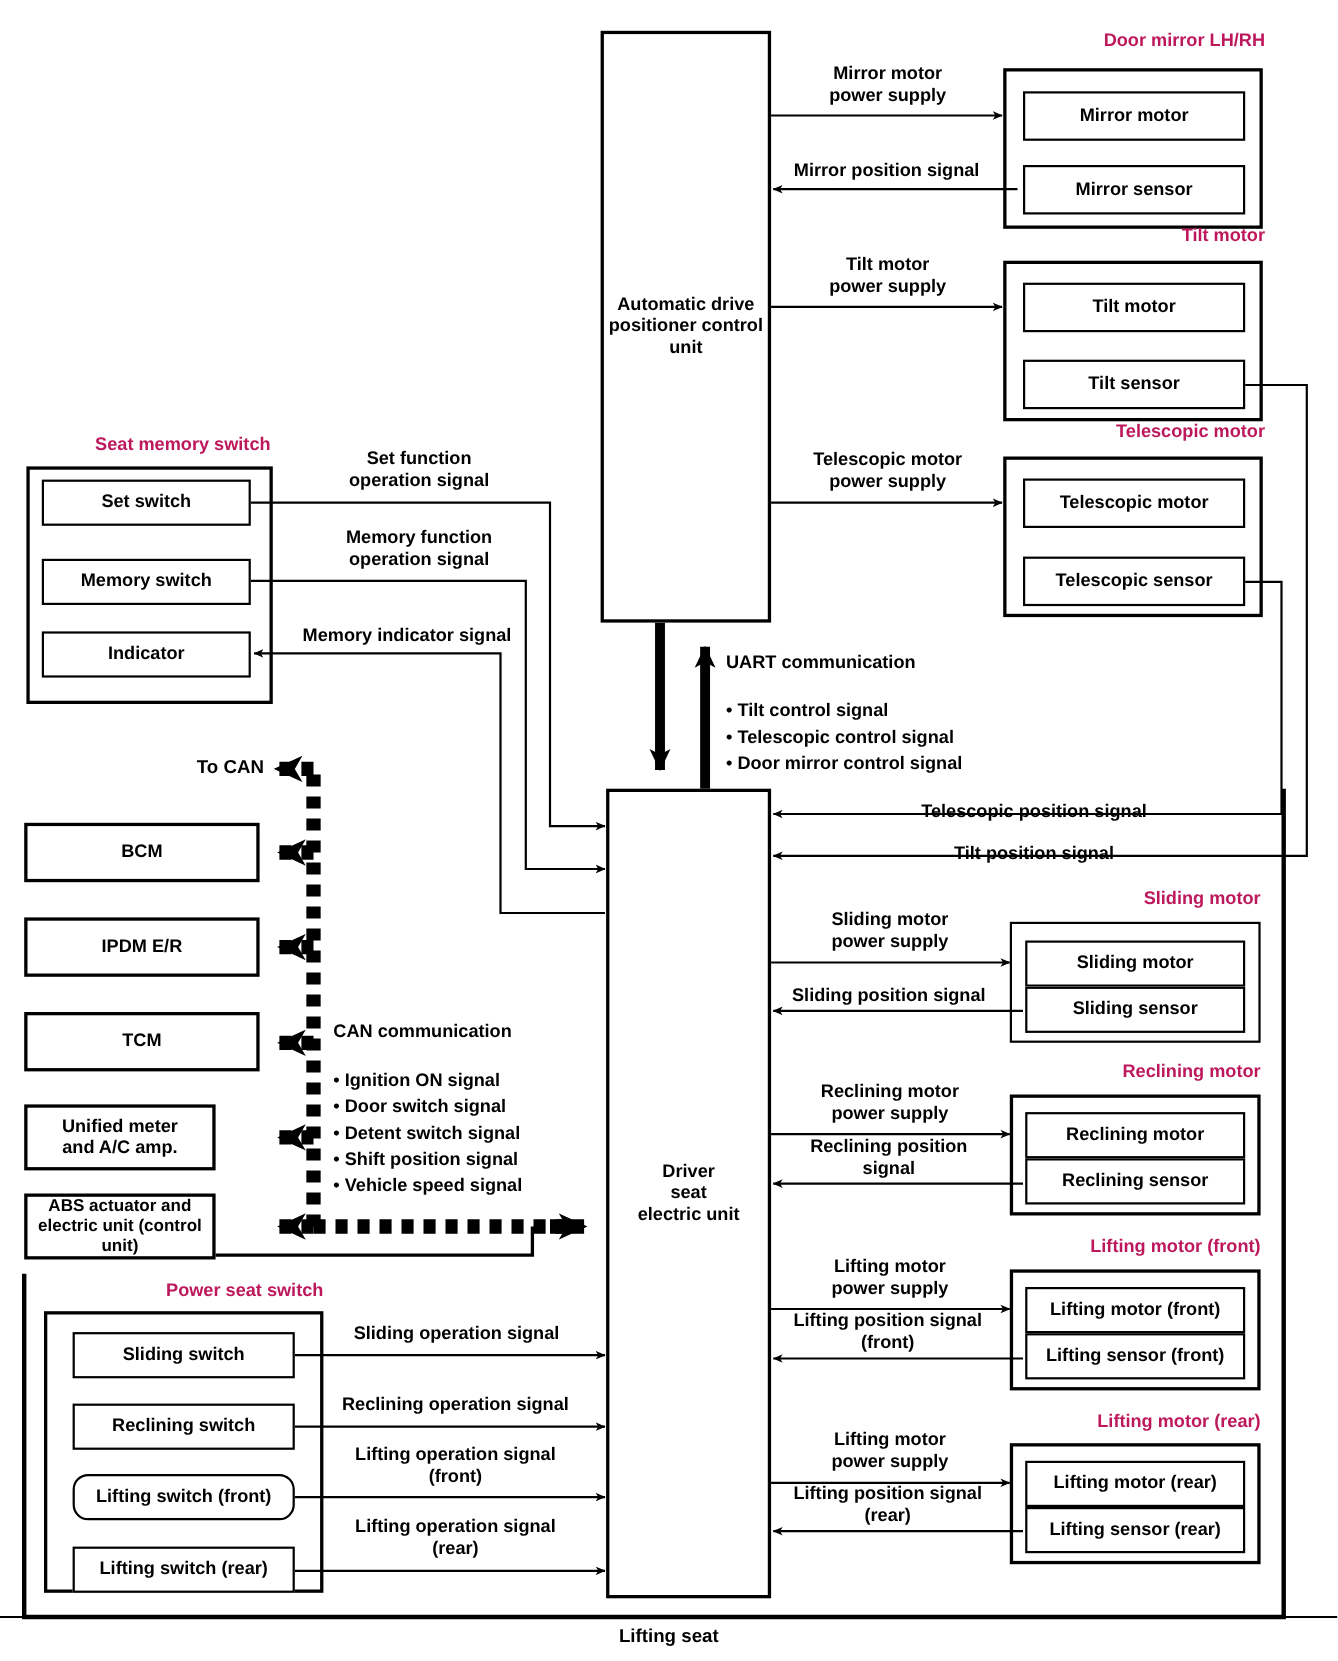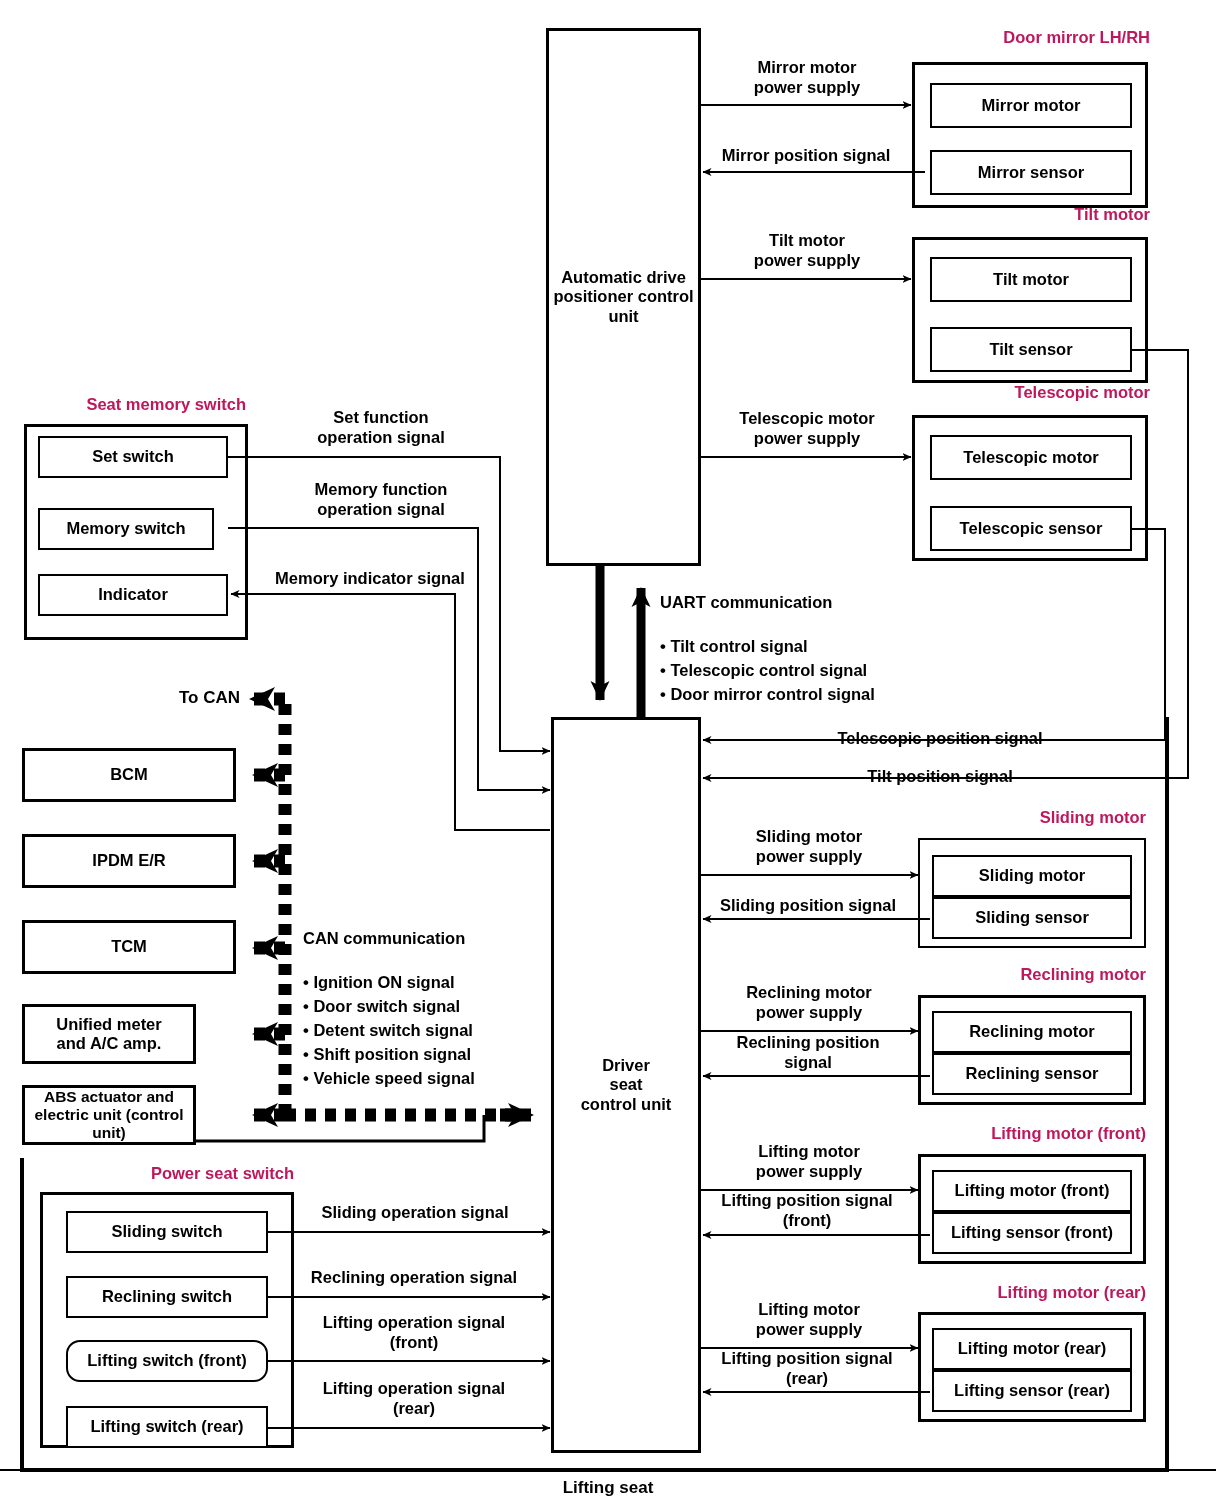--- a/index.html
+++ b/index.html
@@ -141,21 +141,21 @@
   </div>
   <div class="box b-thin t16" style="left:930px;top:506px;width:202px;height:45px;">
     <span>Telescopic sensor</span>
   </div>
 
   <div class="grp-title t16" style="left:22px;top:395px;width:224px;">Seat memory switch</div>
   <div class="clearbox b-med" style="left:24px;top:424px;width:224px;height:216px;"></div>
   <div class="box b-thin t16" style="left:38px;top:436px;width:190px;height:42px;">
     <span>Set switch</span>
   </div>
-  <div class="box b-thin t16" style="left:38px;top:508px;width:176px;height:42px;">
+  <div class="box b-thin t16" style="left:38px;top:508px;width:190px;height:42px;">
     <span>Memory switch</span>
   </div>
   <div class="box b-thin t16" style="left:38px;top:574px;width:190px;height:42px;">
     <span>Indicator</span>
   </div>
 
   <div class="lbl t17" style="left:120px;top:688px;width:120px;text-align:right;">To CAN</div>
 
   <div class="box b-med t16" style="left:22px;top:748px;width:214px;height:54px;">
     <span>BCM</span>
@@ -171,21 +171,21 @@
 and A/C amp.</span>
   </div>
   <div class="box b-med t15" style="left:22px;top:1085px;width:174px;height:60px;white-space:pre-line;">
     <span style="white-space:pre-line;">ABS actuator and
 electric unit (control unit)</span>
   </div>
 
   <div class="box b-med t16" style="left:551px;top:717px;width:150px;height:736px;">
     <span style="white-space:pre-line;">Driver
 seat
-control unit</span>
+electric unit</span>
   </div>
 
   <div class="grp-title t16" style="left:918px;top:808px;width:228px;">Sliding motor</div>
   <div class="clearbox b-thin" style="left:918px;top:838px;width:228px;height:110px;"></div>
   <div class="box b-thin t16" style="left:932px;top:855px;width:200px;height:42px;">
     <span>Sliding motor</span>
   </div>
   <div class="box b-thin t16" style="left:932px;top:897px;width:200px;height:42px;">
     <span>Sliding sensor</span>
   </div>

